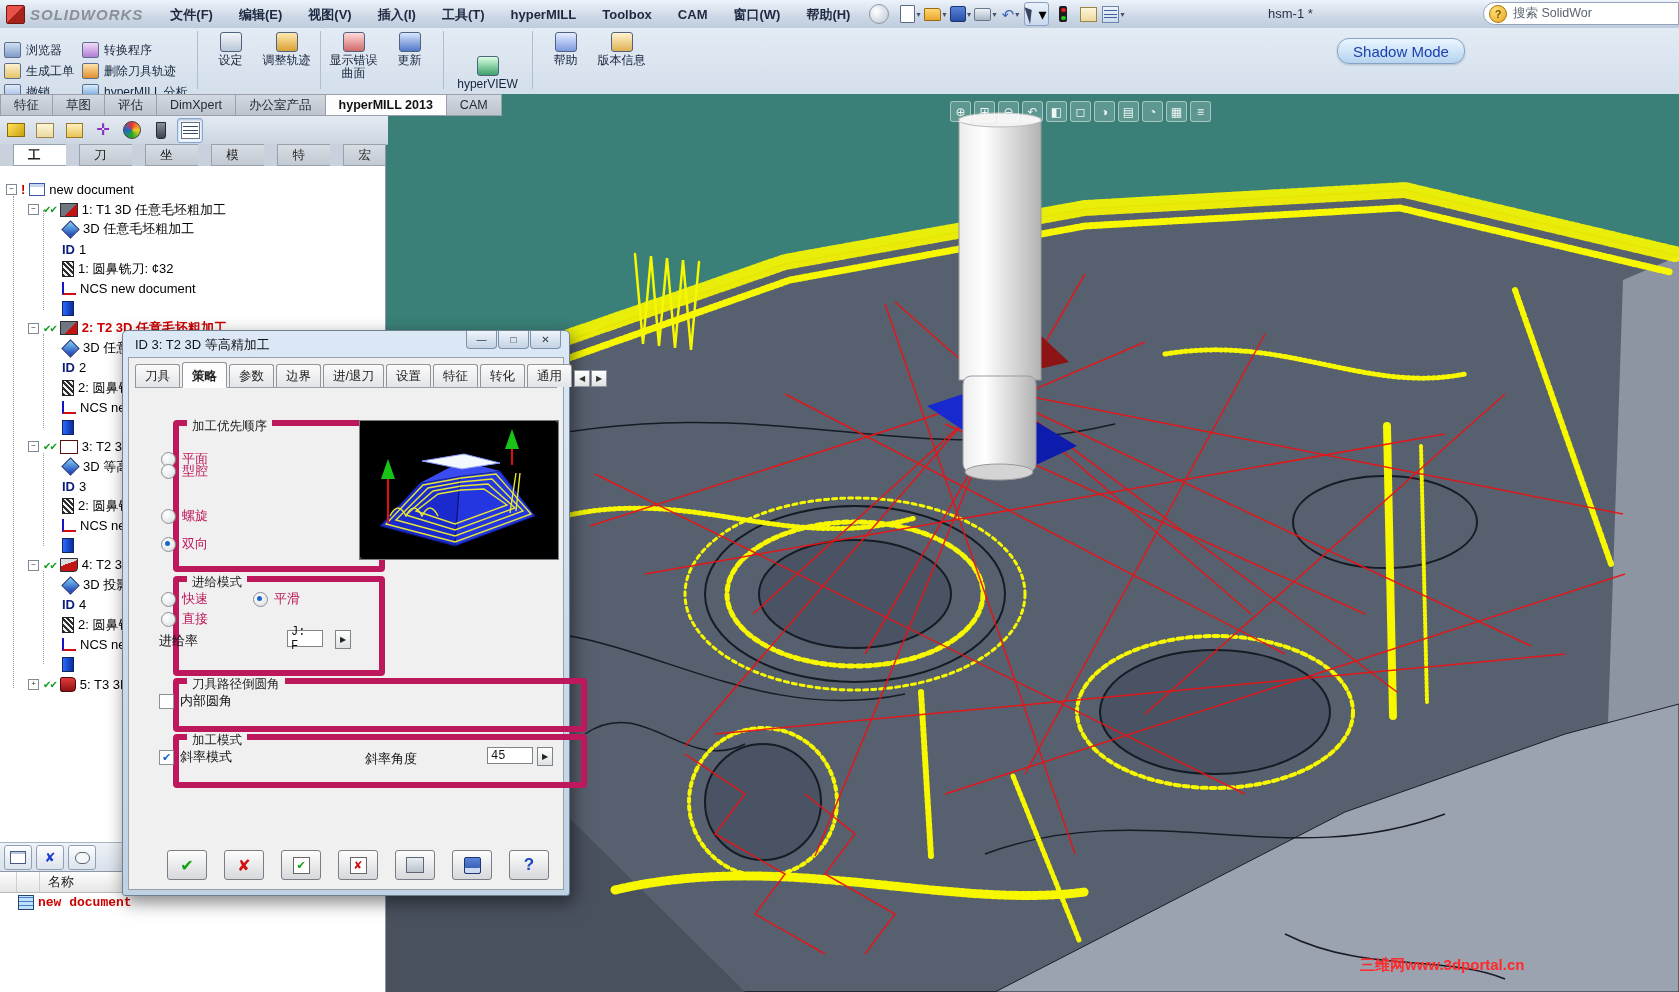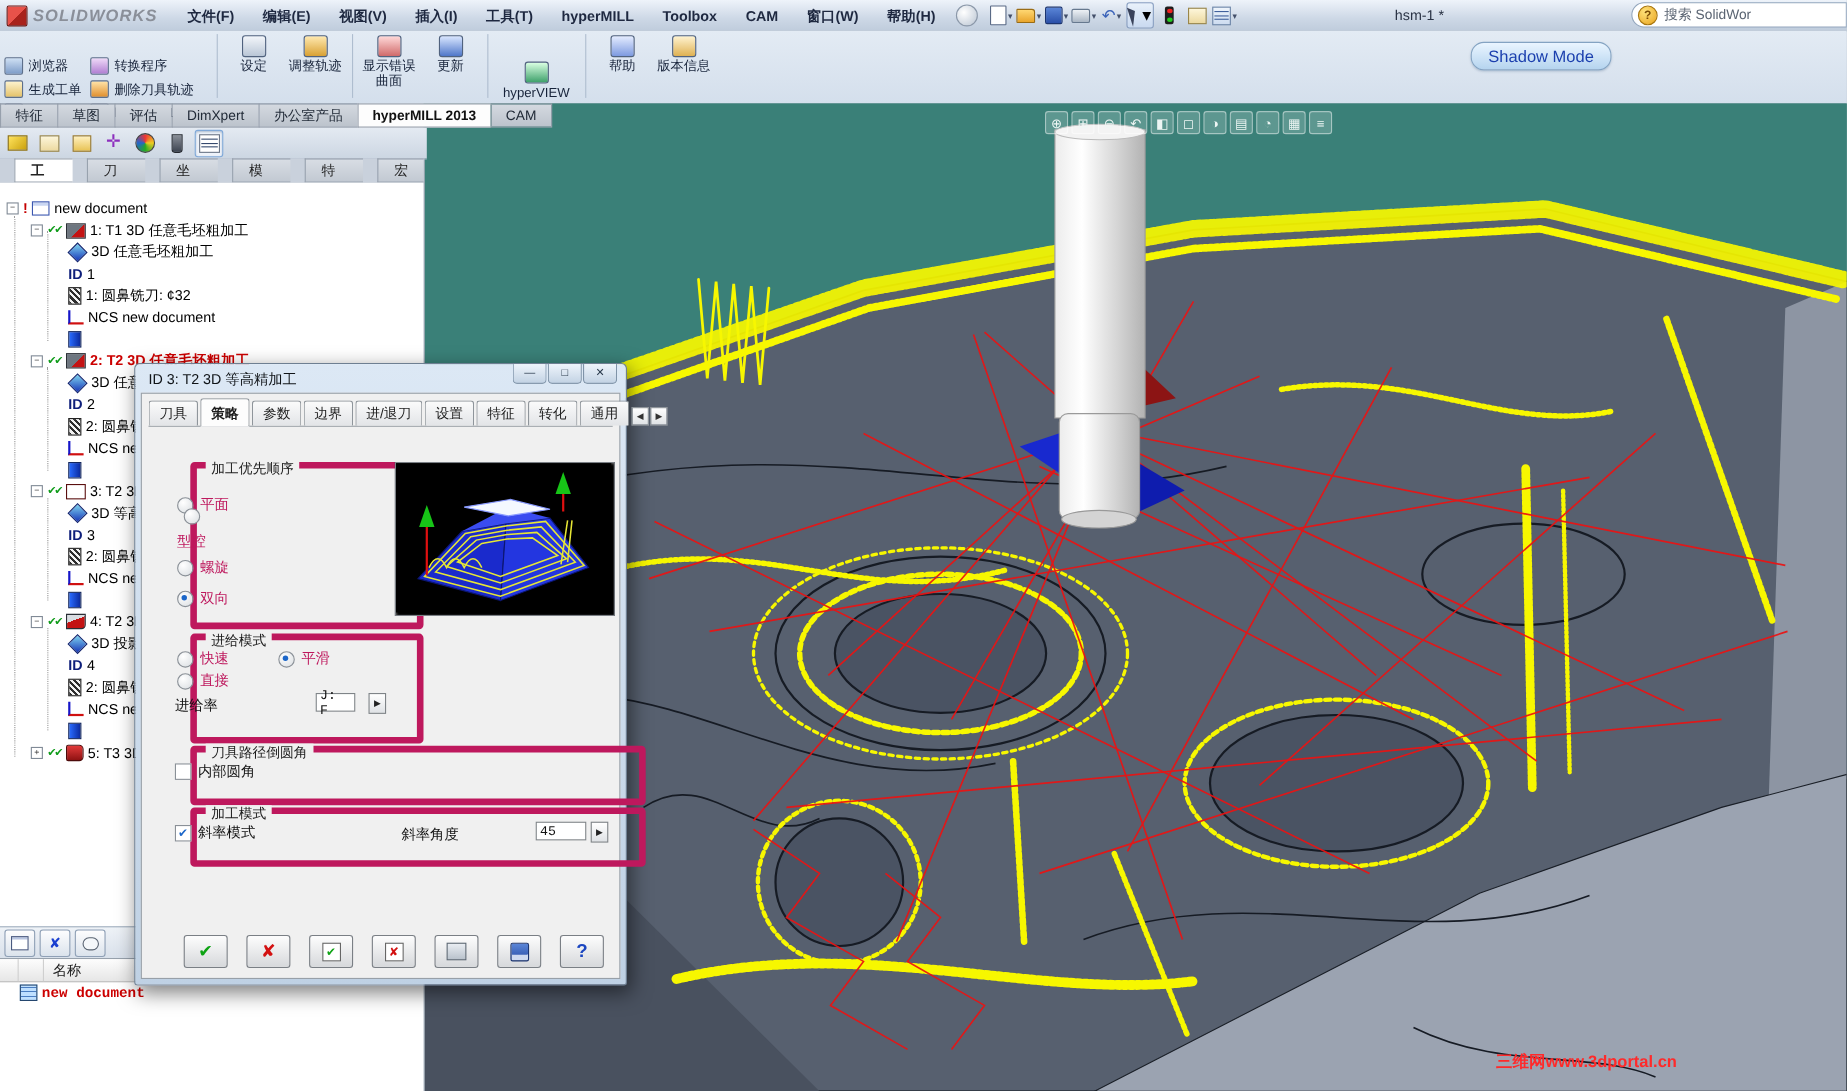--- a/index.html
+++ b/index.html
@@ -33,21 +33,21 @@
   .doc-title{position:absolute;left:1268px;top:6px;font-size:13px;color:#2a3345;}
   .searchbox{position:absolute;right:0px;top:2px;width:196px;height:23px;background:#fff;border:1px solid #93a6bd;
     border-radius:12px 0 0 12px;display:flex;align-items:center;gap:6px;padding-left:5px;box-sizing:border-box;}
   .q-ic{width:16px;height:16px;border-radius:50%;background:radial-gradient(circle at 35% 30%,#ffe27a,#e9a41f);border:1px solid #a8760e;
     color:#7c4d05;font-size:11px;font-weight:bold;display:flex;align-items:center;justify-content:center;}
   .search-txt{font-size:12.5px;color:#5a6472;}
 
   
   .toolbar2{position:absolute;left:0;top:28px;width:1679px;height:66px;background:linear-gradient(#e3ebf4,#d4dfec);
     border-bottom:1px solid #9daec2;display:flex;align-items:flex-start;}
-  .tcol{display:flex;flex-direction:column;justify-content:space-between;height:60px;padding:3px 4px;margin-top:20px;}
+  .tcol{display:flex;flex-direction:column;justify-content:space-between;height:60px;padding:13px 4px;}
   .tsmall{display:flex;align-items:center;gap:5px;height:18px;font-size:12px;color:#17233a;white-space:nowrap;cursor:default;}
   .tsi{width:15px;height:14px;border-radius:2px;border:1px solid #5d6f8a;flex:0 0 auto;}
   .i-browse{background:linear-gradient(#cfe0f4,#7d9cc8);}
   .i-gen{background:linear-gradient(#fdf3cf,#e4c269);}
   .i-undo2{background:linear-gradient(#dfe9fb,#9cb4e0);}
   .i-conv{background:linear-gradient(#efd9f8,#b07ed2);}
   .i-del{background:linear-gradient(#ffe3a8,#e08f2e);}
   .i-ana{background:linear-gradient(#d7ecff,#5f95d0);}
   .vsep{width:1px;height:58px;background:#aebdcf;margin:3px 5px;}
   .tbig{width:56px;height:58px;display:flex;flex-direction:column;align-items:center;justify-content:flex-start;gap:2px;
@@ -645,21 +645,21 @@
         </span>
       </div>
 
       <div class="grp" style="left:20px;top:62px;width:200px;height:140px;">
         <span class="glabel">加工优先顺序</span>
       </div>
       <div class="radio-row" style="left:32px;top:92px;">
         <span class="radio"></span>
           <span>平面</span>
       </div>
-      <div class="radio-row" style="left:32px;top:104px;flex-direction:column;">
+      <div class="radio-row" style="left:32px;top:104px;">
         <span class="radio"></span>
           <span>型腔</span>
       </div>
       <div class="radio-row" style="left:32px;top:149px;">
         <span class="radio"></span>
           <span>螺旋</span>
       </div>
       <div class="radio-row" style="left:32px;top:177px;">
         <span class="radio sel"></span>
           <span>双向</span>

